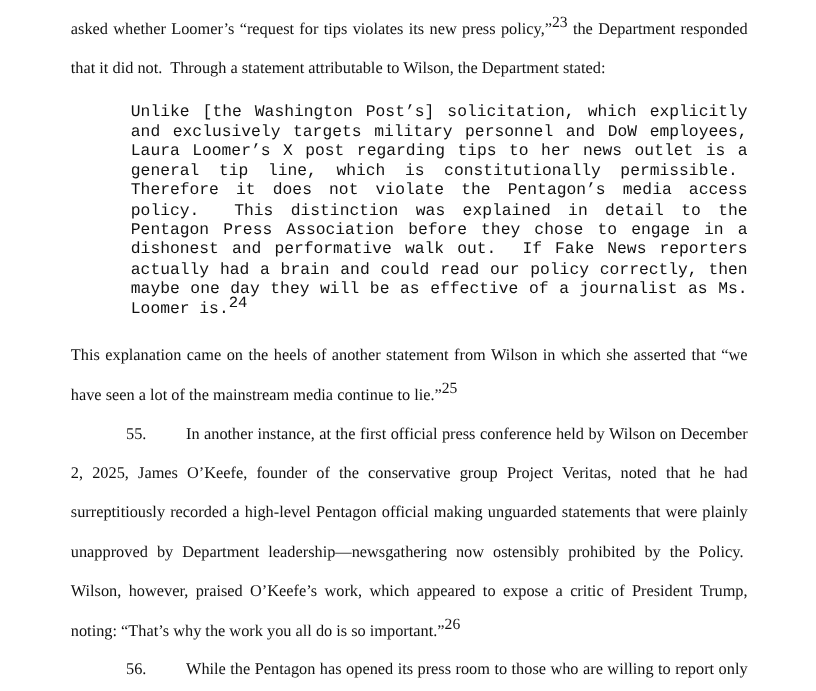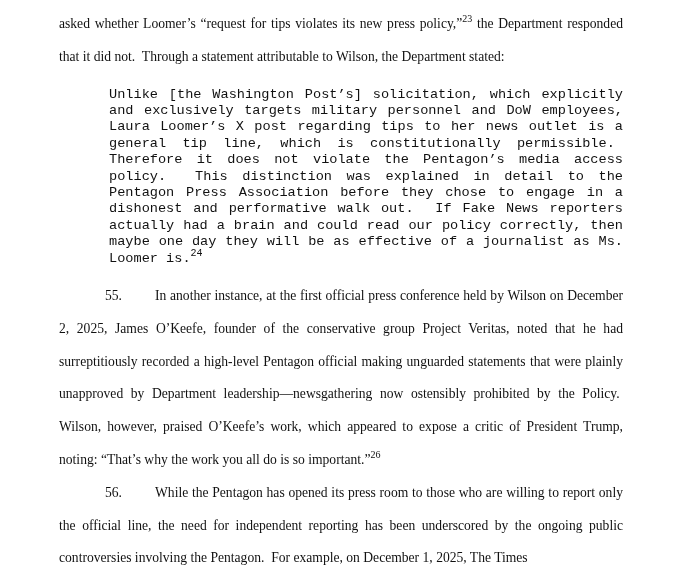--- a/index.html
+++ b/index.html
@@ -35,31 +35,32 @@
     line-height: 16.4px;
     margin: 13px 0 13px 50px;
     font-family: Liberation Mono, monospace;
   }
   p.body-numbered {
     line-height: 32.8px;
     text-indent: 46px;
     font-family: Liberation Serif, serif;
   }
   sup.fn {
-    font-size: 10px;
+    font-size: 13px;
     line-height: 0;
     vertical-align: super;
     letter-spacing: 0;
   }
   span.tab {
     display: inline-block;
     width: 33px;
   }
 </style>
 </head>
 <body>
 
 <div class="doc">
     <p class="para body">asked whether Loomer’s “request for tips violates its new press policy,”<sup class="fn">23</sup> the Department responded that it did not.&nbsp; Through a statement attributable to Wilson, the Department stated:</p>
     <p class="para quote">Unlike [the Washington Post’s] solicitation, which explicitly and exclusively targets military personnel and DoW employees, Laura Loomer’s X post regarding tips to her news outlet is a general tip line, which is constitutionally permissible.&nbsp; Therefore it does not violate the Pentagon’s media access policy.&nbsp; This distinction was explained in detail to the Pentagon Press Association before they chose to engage in a dishonest and performative walk out.&nbsp; If Fake News reporters actually had a brain and could read our policy correctly, then maybe one day they will be as effective of a journalist as Ms. Loomer is.<sup class="fn">24</sup></p>
+    <p class="para body">This explanation came on the heels of another statement from Wilson in which she asserted that “we have seen a lot of the mainstream media continue to lie.”<sup class="fn">25</sup></p>
     <p class="para body-numbered">55.<span class="tab"></span>In another instance, at the first official press conference held by Wilson on December 2, 2025, James O’Keefe, founder of the conservative group Project Veritas, noted that he had surreptitiously recorded a high-level Pentagon official making unguarded statements that were plainly unapproved by Department leadership—newsgathering now ostensibly prohibited by the Policy.&nbsp; Wilson, however, praised O’Keefe’s work, which appeared to expose a critic of President Trump, noting: “That’s why the work you all do is so important.”<sup class="fn">26</sup></p>
     <p class="para body-numbered">56.<span class="tab"></span>While the Pentagon has opened its press room to those who are willing to report only the official line, the need for independent reporting has been underscored by the ongoing public controversies involving the Pentagon.&nbsp; For example, on December 1, 2025, The Times</p>
   </div>
 
 </body></html>

